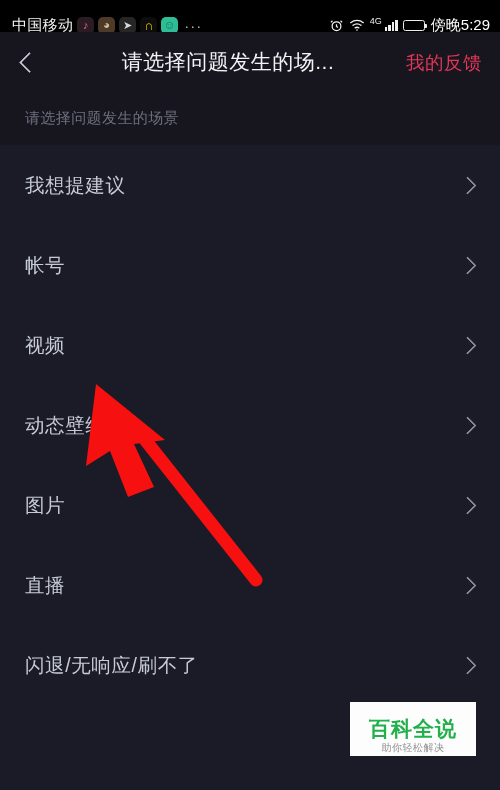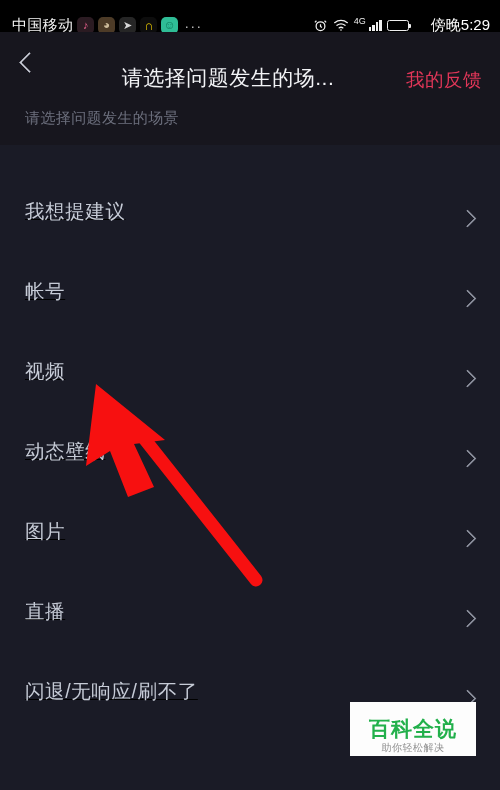--- a/index.html
+++ b/index.html
@@ -131,30 +131,30 @@
   }
   .battery .fill {
     height: 100%;
     background: #eee;
     border-radius: 1px;
   }
   .sb-time {
     font-size: 15px;
     color: #fff;
     white-space: nowrap;
-    margin-left: 17px;
+    margin-left: 1px;
   }
 
   
   .navbar {
     position: relative;
     height: 60px;
     background: #17161e;
     display: flex;
-    align-items: flex-end;
+    align-items: center;
   }
   .back-btn {
     width: 58px;
     height: 60px;
     display: flex;
     align-items: center;
     justify-content: center;
     flex: 0 0 auto;
   }
   .chev-left {
@@ -198,24 +198,23 @@
   }
 
   
   .list {
     background: #1a1b26;
   }
   .list-item {
     position: relative;
     height: 80px;
     display: flex;
-    align-items: flex-end;
+    align-items: center;
     padding: 0 22px 0 25px;
     box-sizing: border-box;
-    text-decoration: underline;
   }
   .list-item .label {
     flex: 1 1 auto;
     color: #c6cbd6;
     font-size: 19.5px;
     letter-spacing: 0.6px;
   }
   .chev-right {
     width: 11px;
     height: 11px;

